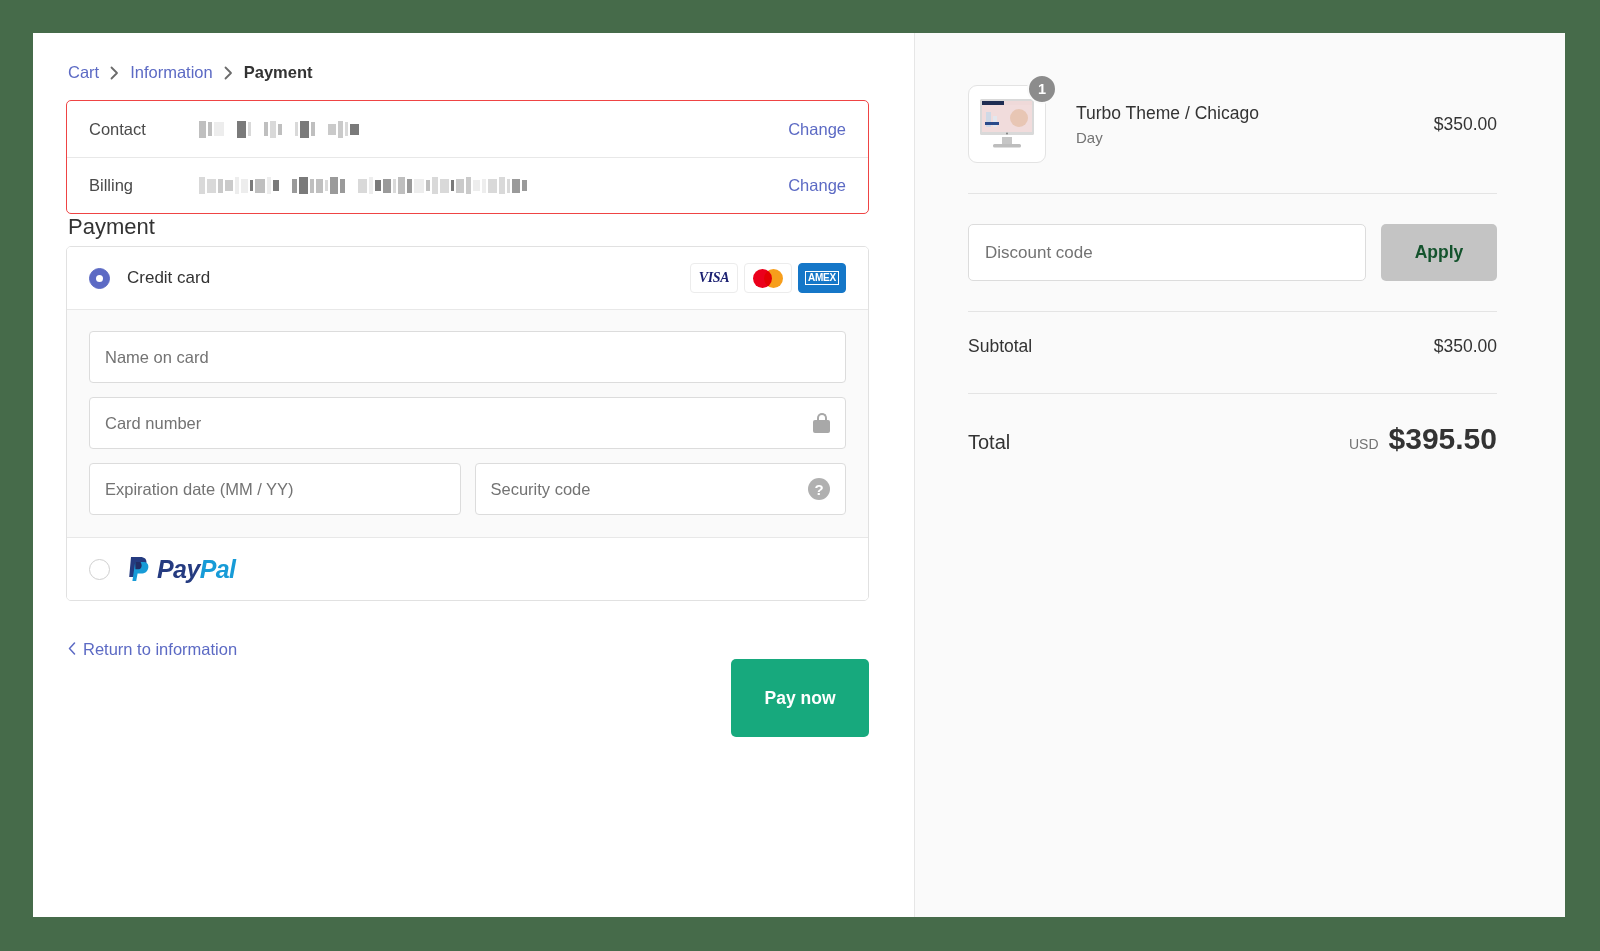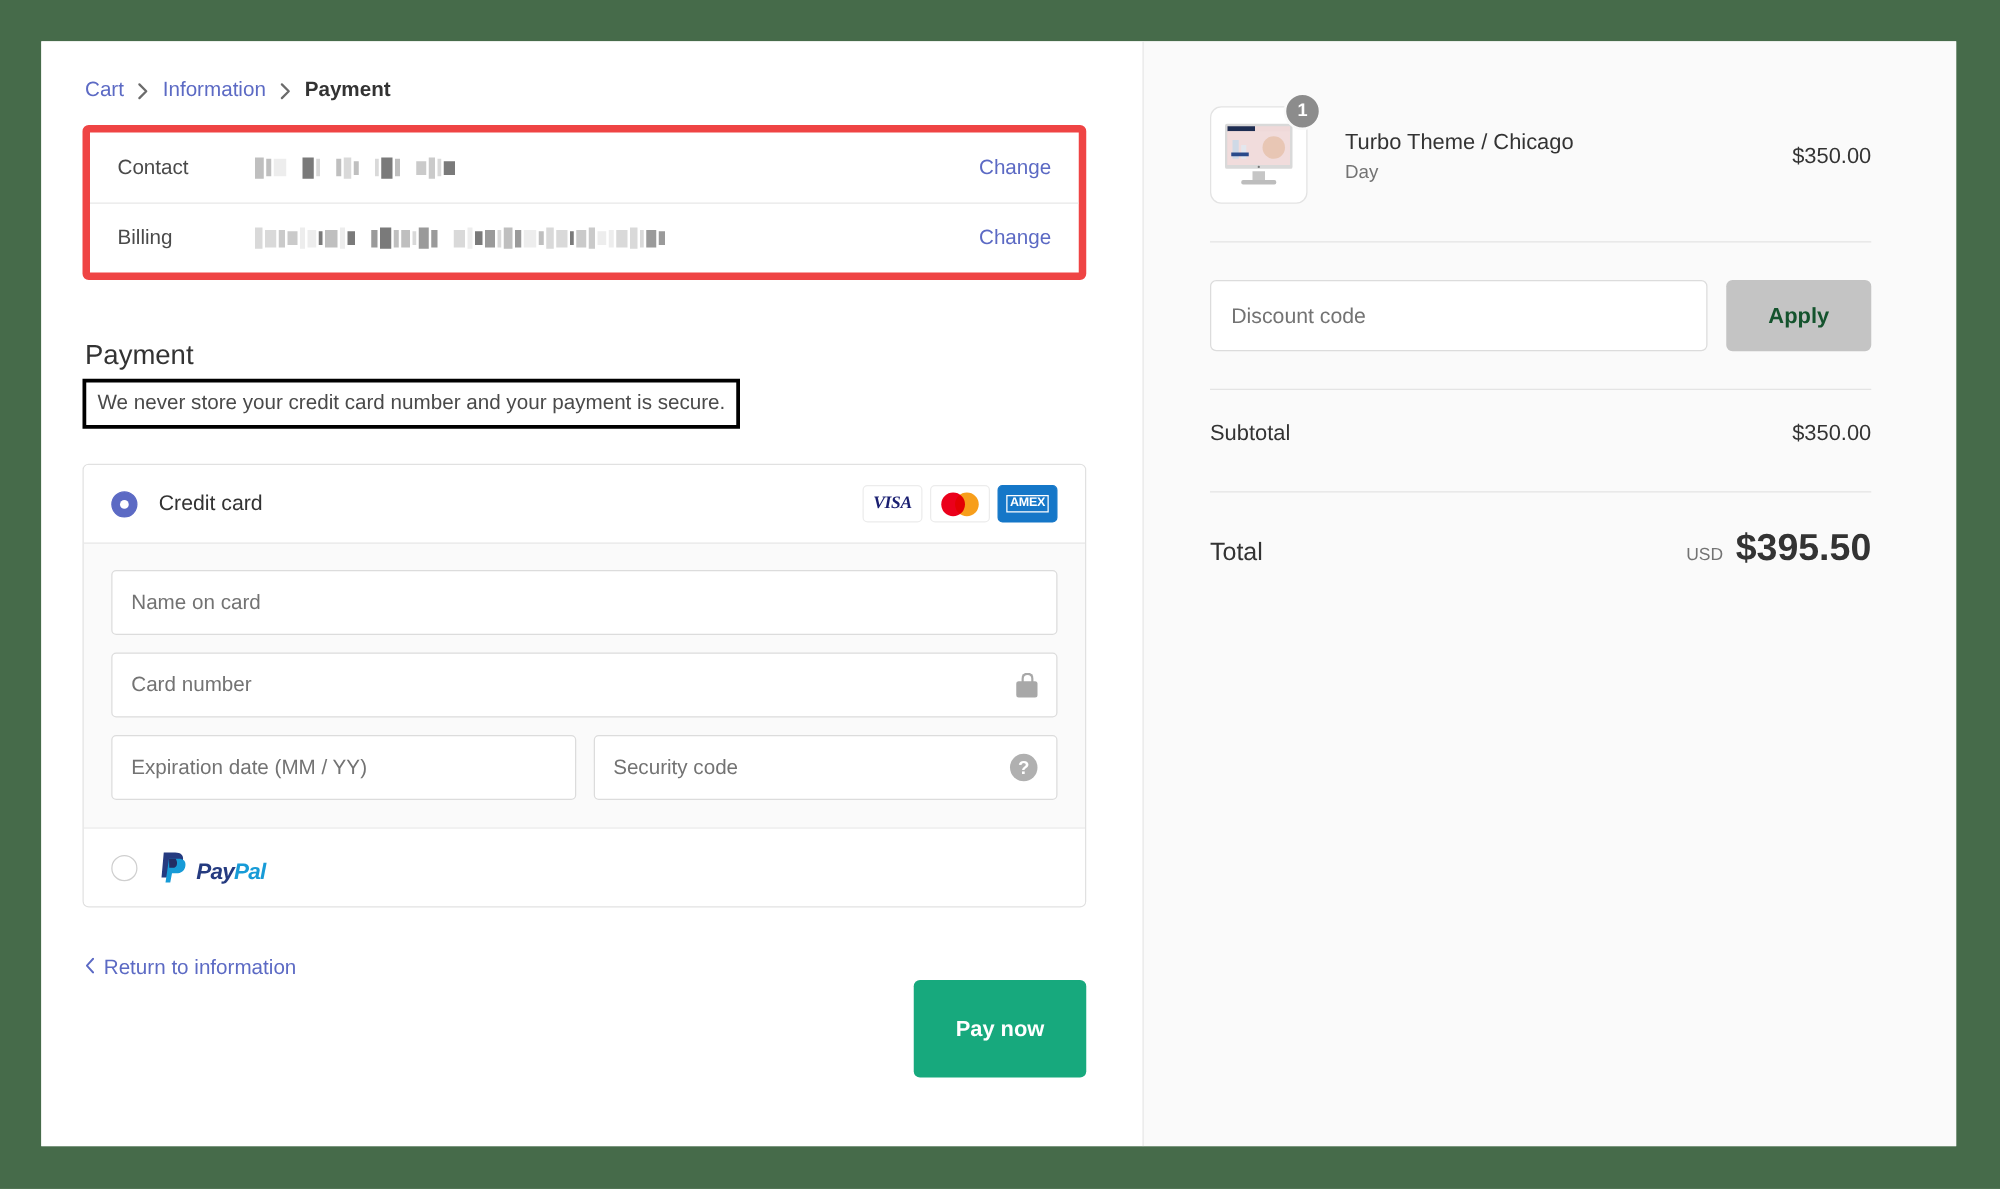--- a/index.html
+++ b/index.html
@@ -36,23 +36,22 @@
   .bc-sep {
     margin: 0 11px;
     color: #8a8a8a;
     font-size: 15px;
     display: inline-block;
     line-height: 1;
   }
   .bc-sep svg { display: block; }
 
   .review-box {
-    border: 6px solid #ef4444;
+    border: 1px solid #ef4444;
     border-radius: 5px;
-    margin-bottom: 47px;
   }
   .review-row {
     display: flex;
     align-items: center;
     padding: 0 22px;
     height: 56px;
   }
   .review-row + .review-row { border-top: 1px solid #e8e8e8; }
   .review-label {
     width: 110px;
@@ -187,24 +186,24 @@
     display: flex; align-items: center; justify-content: center;
     font-family: "Liberation Sans", sans-serif;
   }
 
   .method-foot {
     display: flex; align-items: center;
     height: 62px; padding: 0 22px;
     background: #ffffff;
   }
   .paypal-logo {
-    display: flex; align-items: flex-end;
+    display: flex; align-items: flex-start;
     font-family: "Liberation Sans", sans-serif;
     font-weight: 700; font-style: italic;
-    font-size: 18px;
+    font-size: 25px;
     letter-spacing: -0.6px;
   }
   .pp-mark { position: relative; width: 26px; height: 28px; margin-right: 4px; }
   .pp-mark svg { position: absolute; left: 0; top: 0; }
   .pp-pay { color: #253b80; }
   .pp-pal { color: #179bd7; }
 
   .left-foot {
     display: flex; align-items: flex-start;
     margin-top: 39px;
@@ -388,21 +387,20 @@
               <i style="width: 3px; background: rgb(217, 217, 217); height: 14px;"></i>
               <i style="width: 8px; background: rgb(154, 154, 154); height: 14px;"></i>
               <i style="width: 5px; background: rgb(154, 154, 154); height: 11px;"></i>
             </span>
         </div>
         <a class="review-change" href="#">Change</a>
       </div>
     </div>
 
     <h2 class="pay-heading">Payment</h2>
-    <div class="secure-note">We never store your credit card number and your payment is secure.</div>
 
     <div class="pay-methods">
 
       <div class="method-head">
         <span class="radio on"></span>
         <span class="method-label">Credit card</span>
         <span class="card-brands">
           <span class="brand visa">
             <span class="visa-txt">VISA</span>
           </span>

